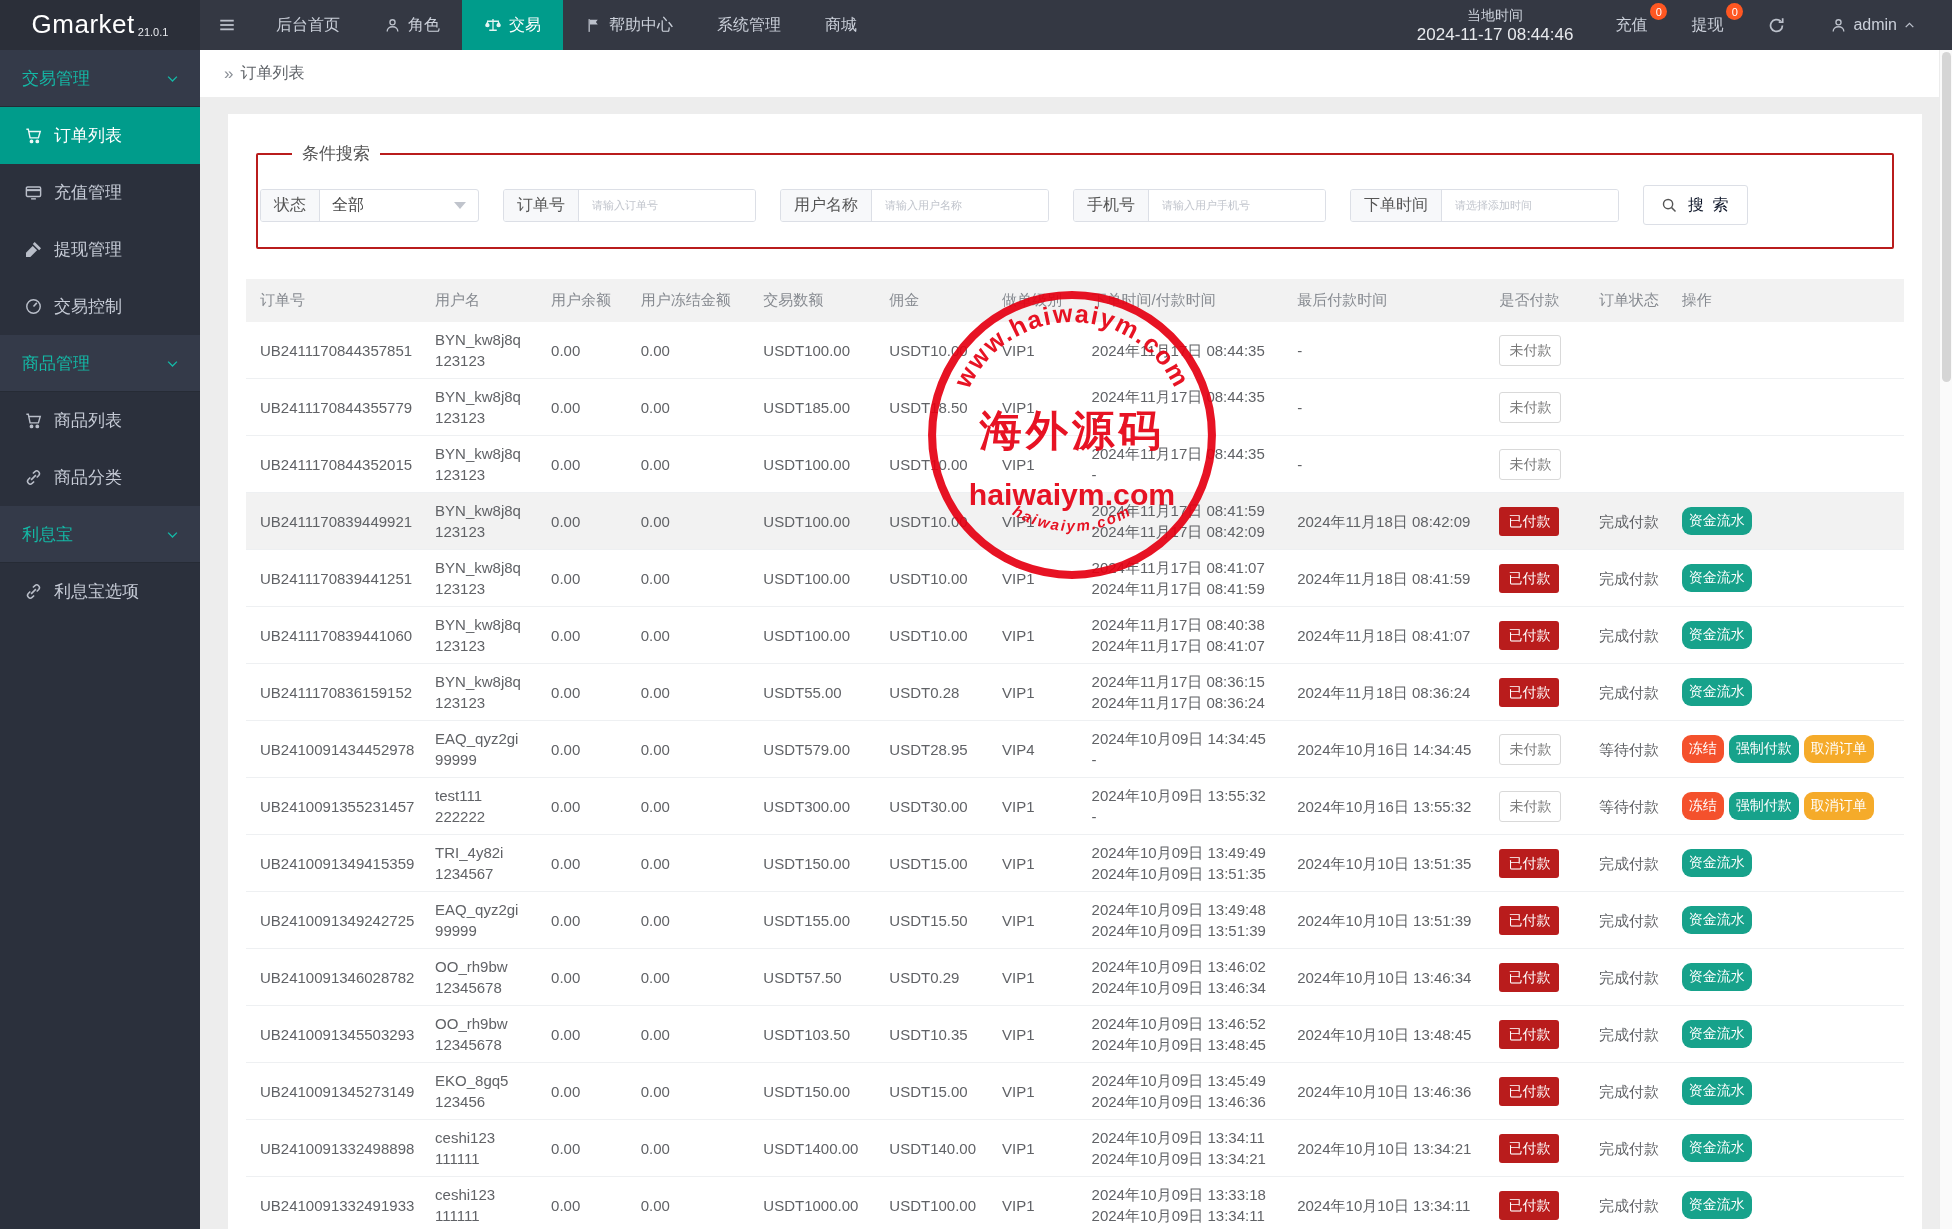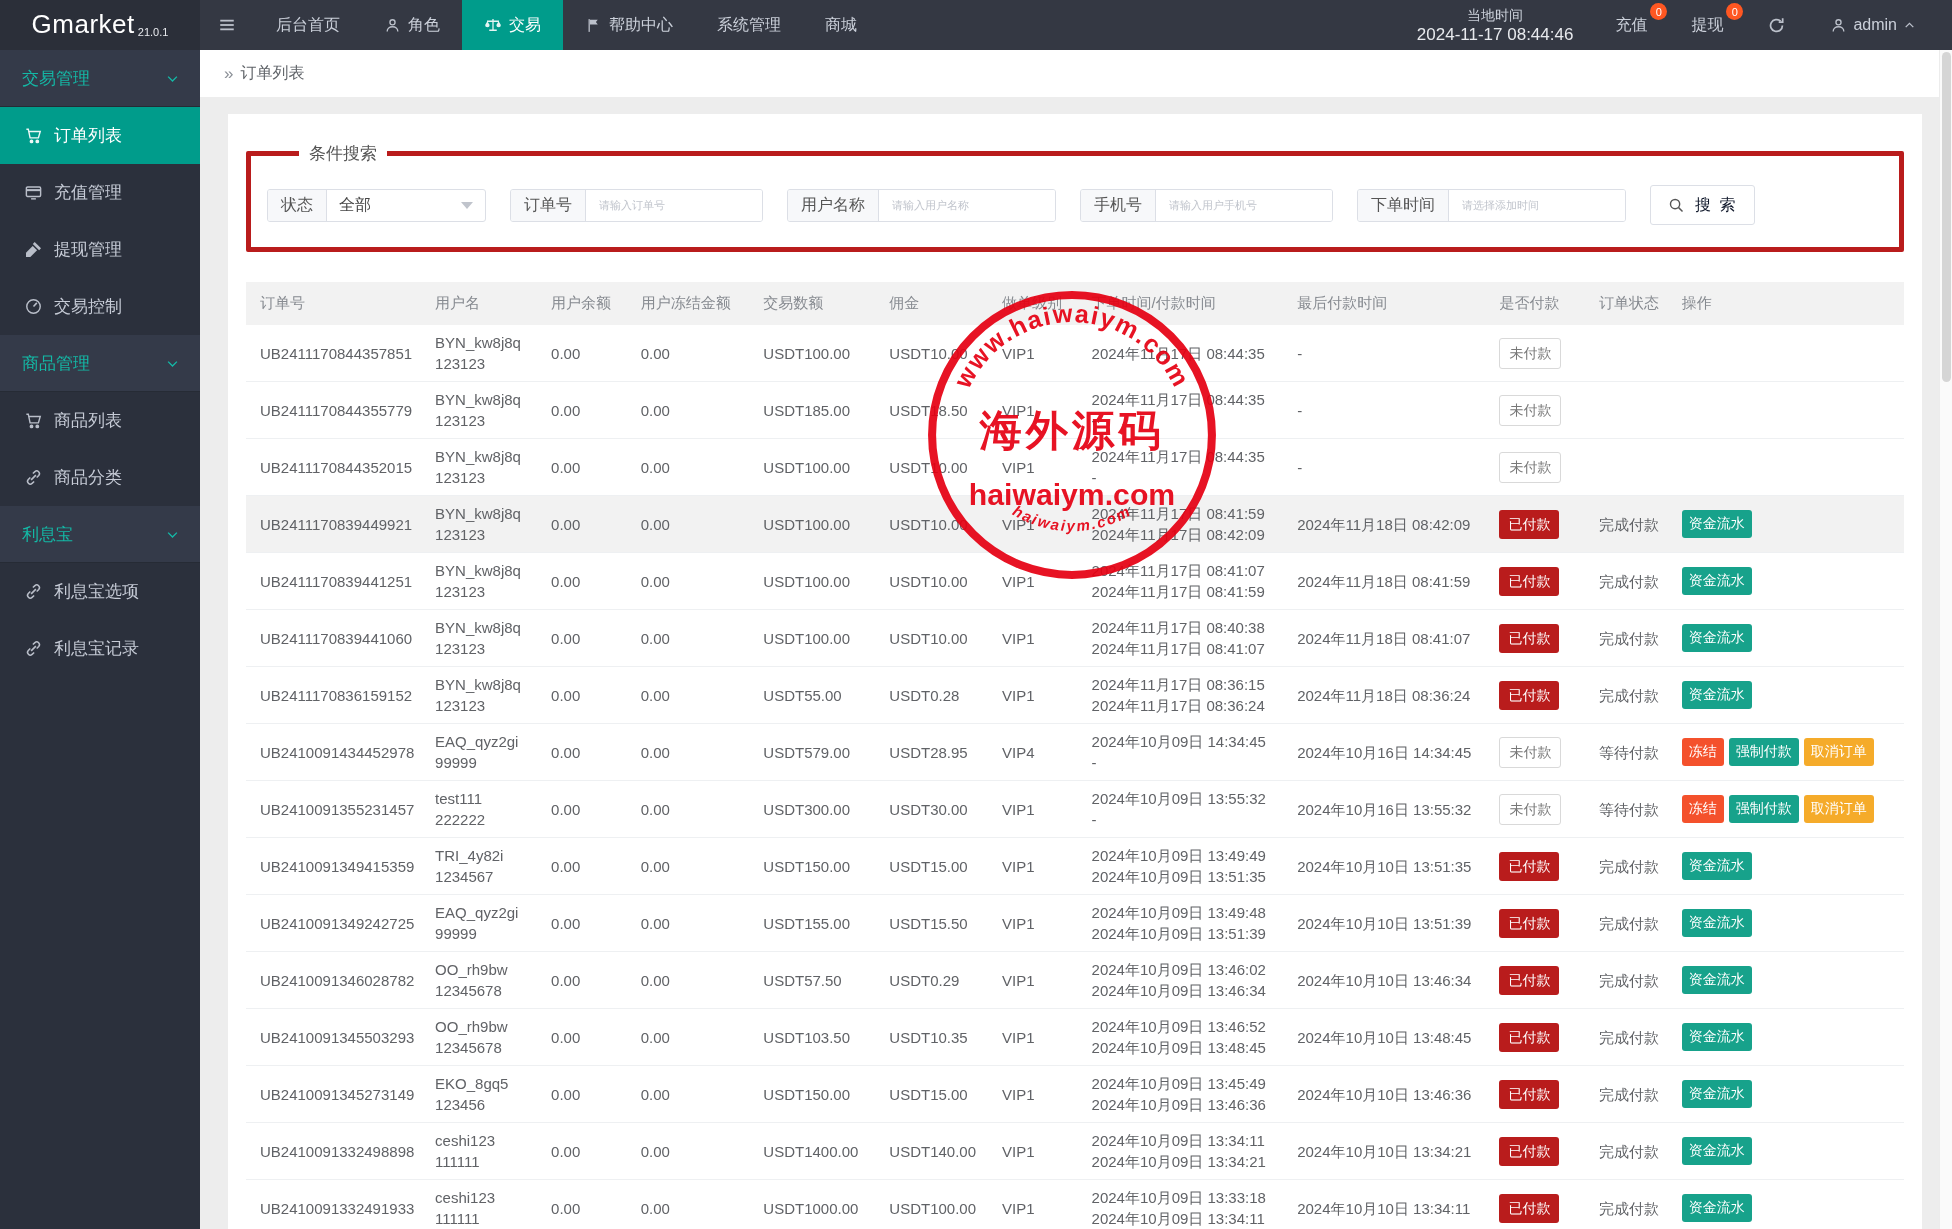--- a/index.html
+++ b/index.html
@@ -36,21 +36,21 @@
   .sico { flex:none; opacity:.92; }
 
   
   .main { margin-left:200px; height:1179px; position:relative; }
   .breadcrumb { height:47px; background:#fff; display:flex; align-items:center; gap:9px; padding:0 24px; color:#5f6368; font-size:16px; }
   .bc-icon { font-size:17px; color:#8a8f96; letter-spacing:-2px; }
   .content { padding:17px 30px 0 28px; }
   .card { background:#fff; min-height:1100px; padding:28px 18px 0; }
 
   
-  fieldset.search { border:5px solid #b91c1c; border-radius:2px; margin:0 0 30px; padding:20px 16px 22px; }
+  fieldset.search { border:2px solid #b91c1c; border-radius:2px; margin:0 10px 30px; padding:20px 2px 22px; }
   fieldset.search legend { margin-left:32px; padding:0 10px; font-size:17px; color:#555; }
   .filters { display:flex; align-items:center; gap:24px; }
   .igroup { display:flex; height:33px; border:1px solid #dcdfe6; border-radius:3px; overflow:hidden; background:#fff; }
   .ilabel { background:#f7f8fa; border-right:1px solid #dcdfe6; display:flex; align-items:center; padding:0 13px; color:#555; font-size:16px; white-space:nowrap; }
   .igroup input { border:none; outline:none; padding:0 13px; width:176px; font-size:11px; color:#333; font-family:inherit; }
   .igroup input::placeholder { color:#c0c4cc; }
   .sel { display:flex; align-items:center; justify-content:space-between; width:158px; padding:0 12px; cursor:pointer; color:#444; font-size:16px; }
   .caret { width:0; height:0; border-left:6px solid transparent; border-right:6px solid transparent; border-top:7px solid #c0c4cc; }
   .search-btn { height:40px; display:flex; align-items:center; gap:10px; border:1px solid #dcdfe6; background:#fff; border-radius:3px; padding:0 17px; font-size:16px; color:#0f172a; cursor:pointer; font-family:inherit; letter-spacing:2px; }
 
@@ -59,21 +59,21 @@
   table.orders th { background:#f2f2f2; font-weight:normal; color:#868a90; text-align:left; padding:12px 10px; font-size:15px; white-space:nowrap; overflow:hidden; }
   table.orders td { padding:7px 10px; border-bottom:1px solid #eef0f2; line-height:21px; font-size:15px; color:#606266; vertical-align:middle; overflow:hidden; }
   table.orders th:first-child, table.orders td:first-child { padding-left:14px; }
   table.orders tr.hl { background:#f2f2f2; }
   table.orders col.c1{width:10.8%} .c2{width:7%} .c3{width:5.4%} .c4{width:7.4%}
   .c5{width:7.6%} .c6{width:6.8%} .c7{width:5.4%} .c8{width:12.4%}
   .c9{width:12.2%} .c10{width:6%} .c11{width:5%} .c12{width:14%}
   .badge { display:inline-block; padding:4px 9px; border-radius:3px; font-size:14px; white-space:nowrap; }
   .badge-unpaid { border:1px solid #d9d9d9; color:#777; background:#fff; }
   .badge-paid { background:#b91c1c; color:#fff; }
-  .abtn { border:none; color:#fff; padding:5px 7px; border-radius:3px; font-size:14px; margin-right:5px; cursor:pointer; font-family:inherit; white-space:nowrap; }
+  .abtn { border:none; color:#fff; padding:5px 7px; border-radius:9px; font-size:14px; margin-right:5px; cursor:pointer; font-family:inherit; white-space:nowrap; }
   .abtn.teal { background:#17a28b; }
   .abtn.red { background:#f4512c; }
   .abtn.yellow { background:#f5ab2a; }
 
   
   .stamp { position:absolute; left:921px; top:284px; width:302px; height:302px; z-index:20; opacity:.92; pointer-events:none; }
 
   
   .scrollbar { position:absolute; right:0; top:50px; bottom:0; width:13px; background:#fafafa; border-left:1px solid #ececec; z-index:30; }
   .scroll-thumb { position:absolute; top:2px; left:2px; width:9px; height:330px; border-radius:5px; background:#d5d5d5; }
@@ -259,30 +259,20 @@
   </div>
   <div class="side-item">
     <span class="sico">
       <svg width="19" height="19" viewBox="0 0 24 24" fill="none" stroke="currentColor" stroke-width="1.9">
           <path d="M9 15l6-6"></path>
           <path d="M8 12l-2.6 2.6a3.4 3.4 0 0 0 4.8 4.8L12.8 17"></path>
           <path d="M16 12l2.6-2.6a3.4 3.4 0 0 0-4.8-4.8L11.2 7"></path>
         </svg>
     </span>
     <span>利息宝选项</span>
-  </div>
-  <div class="side-item">
-    <span class="sico">
-      <svg width="19" height="19" viewBox="0 0 24 24" fill="none" stroke="currentColor" stroke-width="1.9">
-          <path d="M9 15l6-6"></path>
-          <path d="M8 12l-2.6 2.6a3.4 3.4 0 0 0 4.8 4.8L12.8 17"></path>
-          <path d="M16 12l2.6-2.6a3.4 3.4 0 0 0-4.8-4.8L11.2 7"></path>
-        </svg>
-    </span>
-    <span>利息宝记录</span>
   </div>
 </aside>
 
 <div class="main">
   <div class="breadcrumb">
     <span class="bc-icon">»</span>
     <span>订单列表</span>
   </div>
 
   <div class="content">

